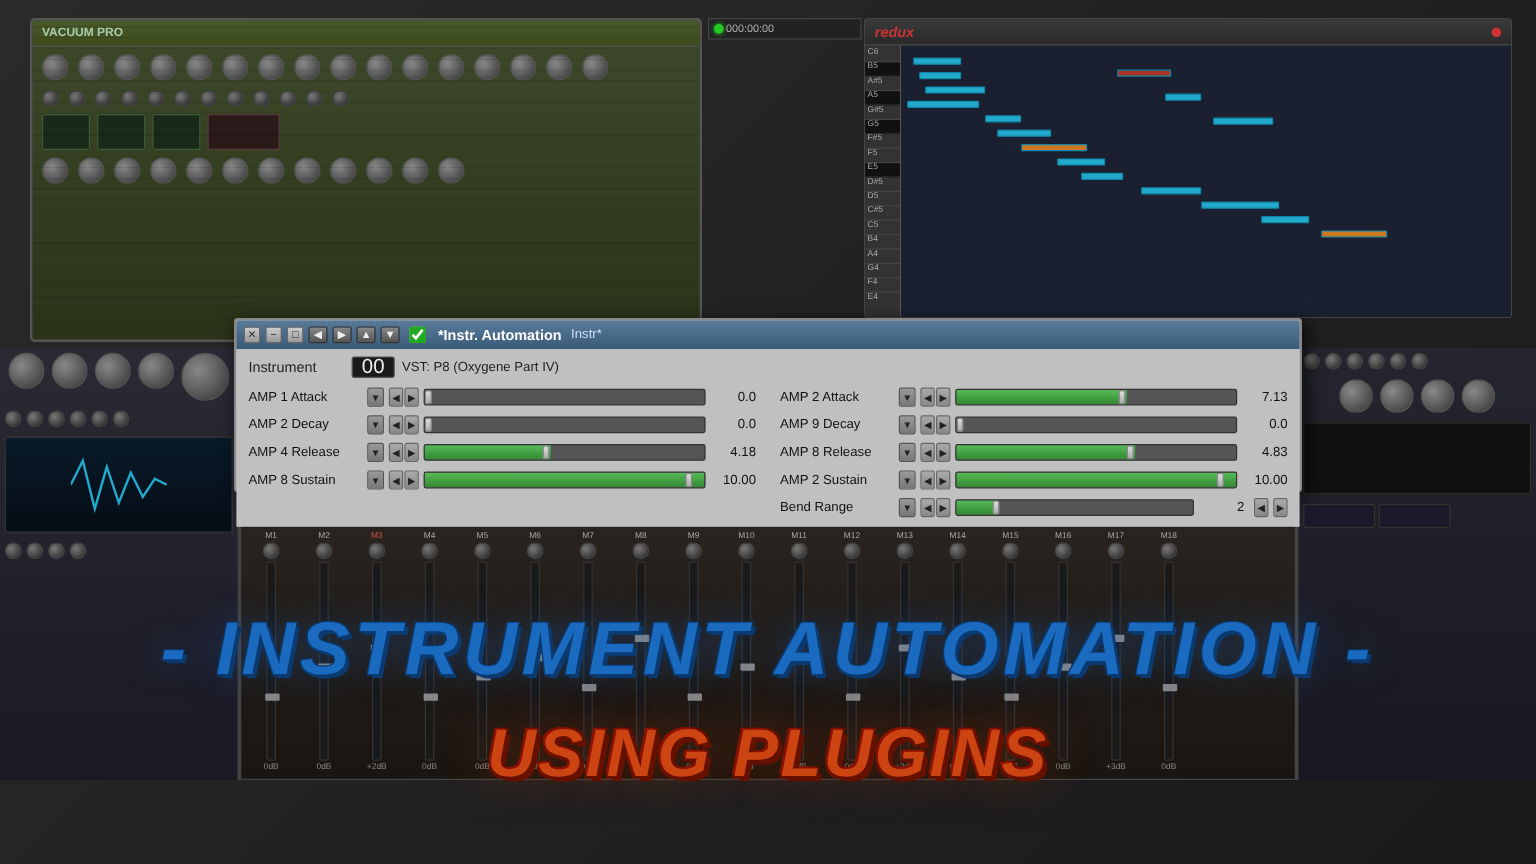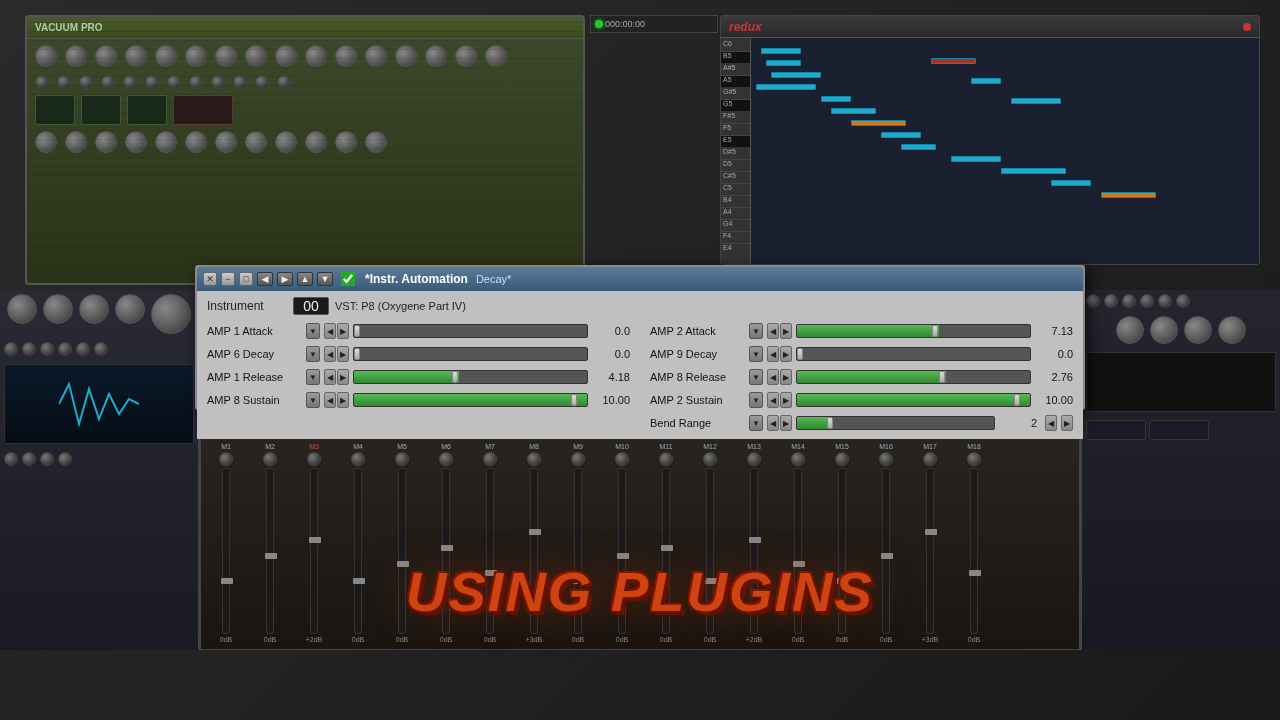--- a/index.html
+++ b/index.html
@@ -192,21 +192,21 @@
       font-size: 12px;
       color: #222;
       width: 80px;
     }
 
     .instrument-num {
       width: 36px;
       height: 18px;
       background: #1a1a1a;
       color: #eee;
-      font-size: 14px;
+      font-size: 17px;
       border: 1px solid #555;
       border-radius: 2px;
       display: flex;
       align-items: center;
       justify-content: center;
     }
 
     .instrument-vst {
       font-size: 11px;
       color: #222;
@@ -750,21 +750,21 @@
 
     <div class="title-btn">✕</div>
     <div class="title-btn">−</div>
     <div class="title-btn">□</div>
     <div class="nav-btn">◀</div>
     <div class="nav-btn">▶</div>
     <div class="nav-btn">▲</div>
     <div class="nav-btn">▼</div>
     <input type="checkbox" class="title-checkbox" checked="" style="">
     <span class="title-text">*Instr. Automation</span>
-    <span class="title-init">Decay*</span>
+    <span class="title-init">Instr*</span>
   </div>
 
   <div class="dialog-body">
 
     <div class="instrument-row">
       <span class="instrument-label">Instrument</span>
       <div class="instrument-num">00</div>
       <span class="instrument-vst">VST: P8 (Oxygene Part IV)</span>
     </div>
 
@@ -792,21 +792,21 @@
           <div class="param-arrow">▶</div>
         </div>
         <div class="param-slider-track">
           <div class="param-slider-fill" style="width:61%;"></div>
           <div class="param-slider-handle" style="left:58%;"></div>
         </div>
         <span class="param-value">7.13</span>
       </div>
 
       <div class="param-row">
-        <span class="param-label">AMP 6 Decay</span>
+        <span class="param-label">AMP 2 Decay</span>
         <div class="param-dropdown">▼</div>
         <div class="param-arrows">
           <div class="param-arrow">◀</div>
           <div class="param-arrow">▶</div>
         </div>
         <div class="param-slider-track">
           <div class="param-slider-fill" style="width:0%;"></div>
           <div class="param-slider-handle" style="left:0%;"></div>
         </div>
         <span class="param-value">0.0</span>
@@ -820,21 +820,21 @@
           <div class="param-arrow">▶</div>
         </div>
         <div class="param-slider-track">
           <div class="param-slider-fill" style="width:0%;"></div>
           <div class="param-slider-handle" style="left:0%;"></div>
         </div>
         <span class="param-value">0.0</span>
       </div>
 
       <div class="param-row">
-        <span class="param-label">AMP 1 Release</span>
+        <span class="param-label">AMP 4 Release</span>
         <div class="param-dropdown">▼</div>
         <div class="param-arrows">
           <div class="param-arrow">◀</div>
           <div class="param-arrow">▶</div>
         </div>
         <div class="param-slider-track">
           <div class="param-slider-fill" style="width:45%;"></div>
           <div class="param-slider-handle" style="left:42%;"></div>
         </div>
         <span class="param-value">4.18</span>
@@ -844,21 +844,21 @@
         <span class="param-label">AMP 8 Release</span>
         <div class="param-dropdown">▼</div>
         <div class="param-arrows">
           <div class="param-arrow">◀</div>
           <div class="param-arrow">▶</div>
         </div>
         <div class="param-slider-track">
           <div class="param-slider-fill" style="width:64%;"></div>
           <div class="param-slider-handle" style="left:61%;"></div>
         </div>
-        <span class="param-value">2.76</span>
+        <span class="param-value">4.83</span>
       </div>
 
       <div class="param-row">
         <span class="param-label">AMP 8 Sustain</span>
         <div class="param-dropdown">▼</div>
         <div class="param-arrows">
           <div class="param-arrow">◀</div>
           <div class="param-arrow">▶</div>
         </div>
         <div class="param-slider-track">
@@ -899,14 +899,15 @@
         <span class="param-value">2</span>
         <div class="param-arrow" style="margin-left:4px;">◀</div>
         <div class="param-arrow">▶</div>
       </div>
 
     </div>
   </div>
 </div>
 
 <div class="overlay-text-container">
+  <div class="overlay-title">- Instrument Automation -</div>
   <div class="overlay-subtitle">Using PluginS</div>
 </div>
 
 </body></html>

